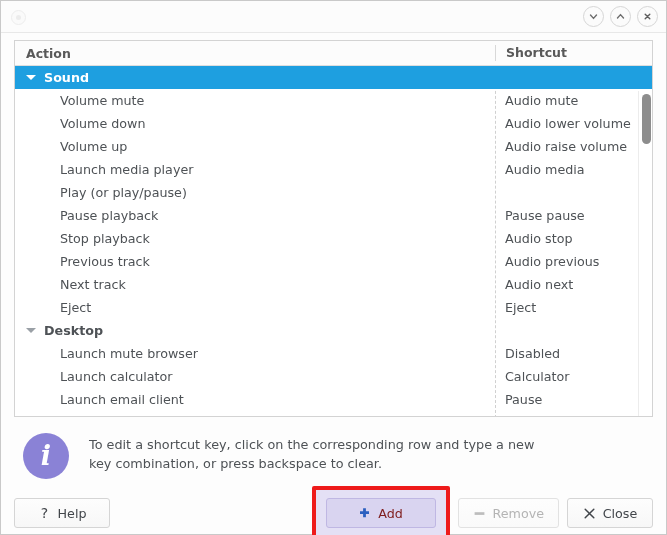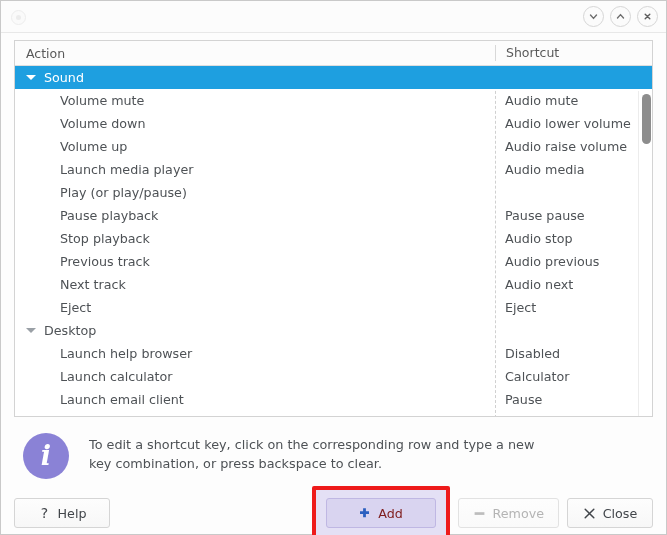--- a/index.html
+++ b/index.html
@@ -98,21 +98,21 @@
   #list-header {
     display: flex;
     height: 25px;
     background: #fcfcfc;
     border-bottom: 1px solid #dedede;
     align-items: center;
     box-sizing: border-box;
   }
   .col-head {
     font-size: 12.5px;
-    font-weight: normal;
+    font-weight: bold;
     color: #595959;
     box-sizing: border-box;
     user-select: none;
     cursor: pointer;
   }
   #col-head-action {
     width: 480px;
     padding-left: 11px;
   }
   #col-head-shortcut {
@@ -154,20 +154,21 @@
     flex: 1;
     box-sizing: border-box;
     padding-left: 10px;
     white-space: nowrap;
     overflow: hidden;
   }
   .row.group .cell-action {
     padding-left: 11px;
     display: flex;
     align-items: center;
+    font-weight: bold;
   }
   .row.child .cell-action {
     padding-left: 45px;
   }
   .arrow {
     width: 0; height: 0;
     border-left: 5px solid transparent;
     border-right: 5px solid transparent;
     border-top: 5px solid #9aa0a6;
     margin-right: 8px;
@@ -381,21 +382,21 @@
             <div class="cell-shortcut">Eject</div>
           </div>
           <div class="row group">
             <div class="cell-action">
               <span class="arrow"></span>
               <span>Desktop</span>
             </div>
             <div class="cell-shortcut"></div>
           </div>
           <div class="row child">
-            <div class="cell-action">Launch help browser</div>
+            <div class="cell-action">Launch mute browser</div>
             <div class="cell-shortcut">Disabled</div>
           </div>
           <div class="row child">
             <div class="cell-action">Launch calculator</div>
             <div class="cell-shortcut">Calculator</div>
           </div>
           <div class="row child">
             <div class="cell-action">Launch email client</div>
             <div class="cell-shortcut">Pause</div>
           </div>

